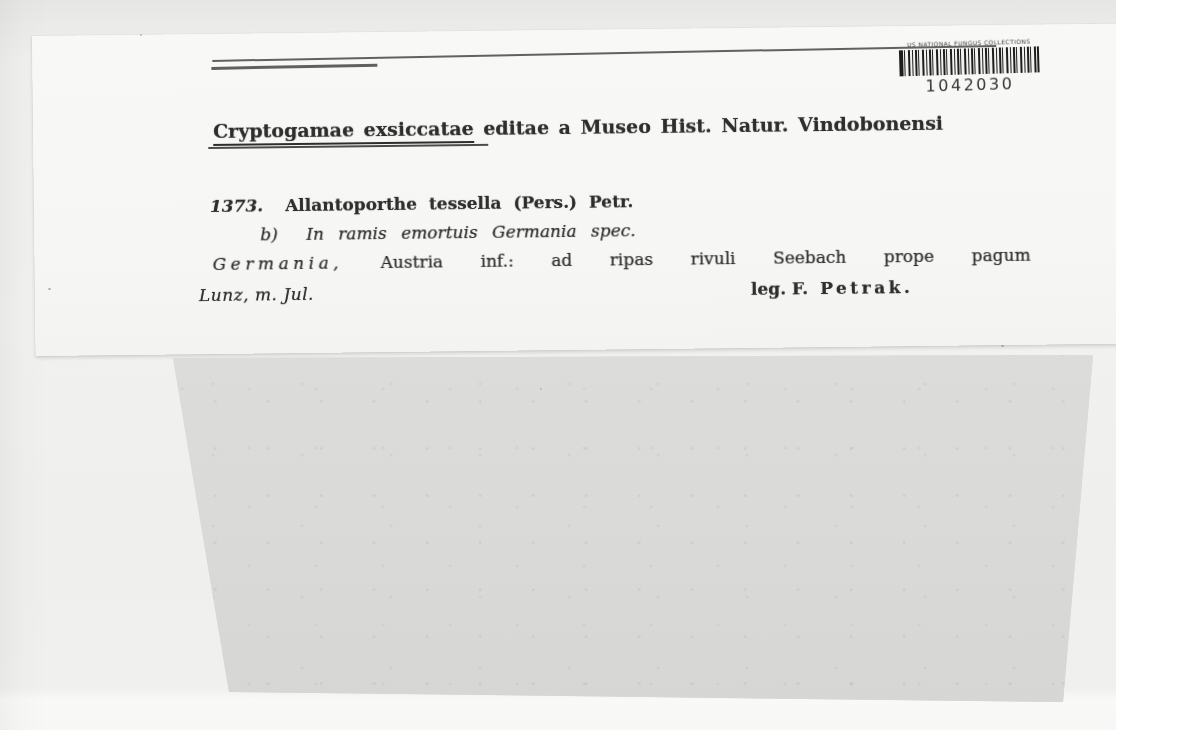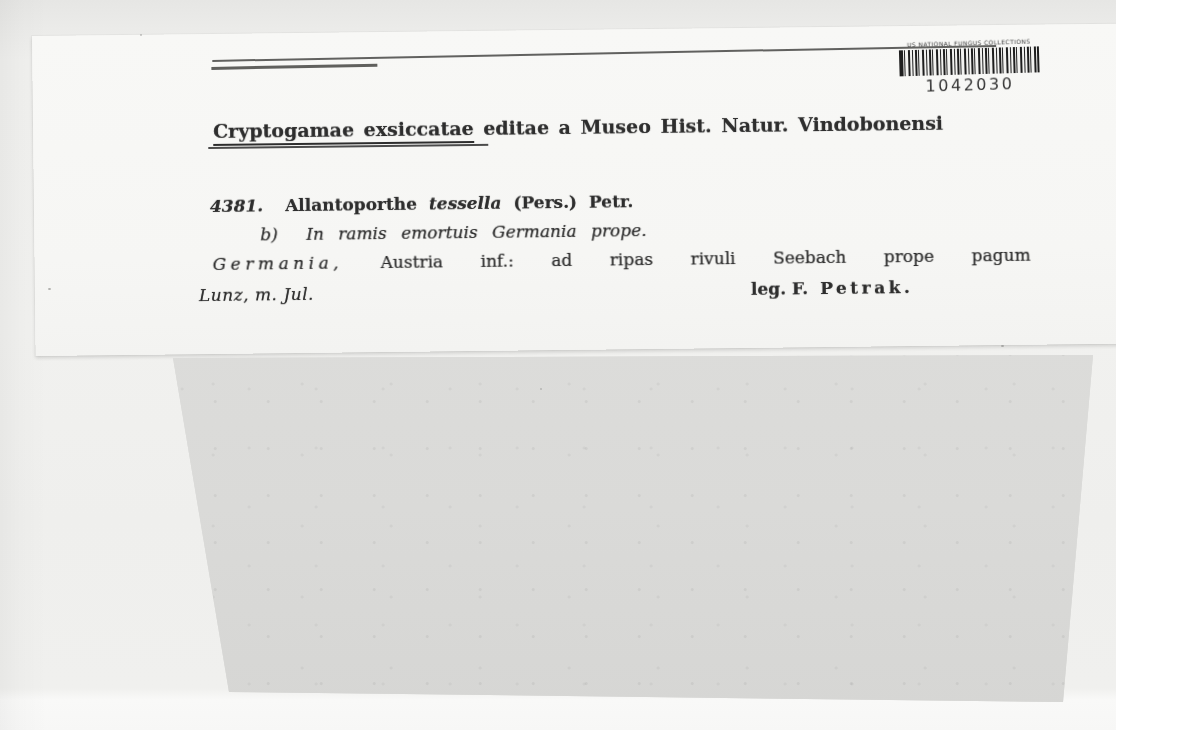--- a/index.html
+++ b/index.html
@@ -62,21 +62,21 @@
   }
   .dbl-underline{ position:relative; border-bottom:2px solid #2d2d2d; padding-bottom:2px; }
   .dbl-underline::after{
     content:""; position:absolute; left:-5px; right:-14px; bottom:-5px;
     height:2px; background:#2d2d2d; opacity:.85;
   }
   
   .line{ position:absolute; font-size:17px; white-space:nowrap; filter:blur(0.22px); }
   .l-species{ left:176px; top:162px; font-weight:bold; word-spacing:6px; }
   .l-species .num{ font-style:italic; font-weight:bold; margin-right:10px; }
-  .l-species .sp{ font-style:italic; }
+  .l-species .sp{ }
   .l-substrate{ left:226px; top:191px; font-style:italic; word-spacing:9px; }
   .l-substrate .pref{ margin-right:14px; }
   .l-locality{
     left:178px; top:220px; width:818px; white-space:normal;
     text-align:justify; text-align-last:justify; word-spacing:4px;
   }
   .l-locality .country{ font-style:italic; letter-spacing:4.5px; }
   .l-bottom{ left:164px; top:251px; width:840px; }
   .l-bottom .place{ font-style:italic; letter-spacing:.5px; }
   .l-bottom .legit{ position:absolute; left:552px; top:0; font-weight:bold; }
@@ -111,31 +111,31 @@
       <div class="barcode-bars"></div>
       <div class="barcode-number">1042030</div>
     </div>
 
     <div class="heading ink">
       <span class="dbl-underline">Cryptogamae exsiccatae</span>
       <span>editae a Museo Hist. Natur. Vindobonensi</span>
     </div>
 
     <div class="line l-species ink">
-      <span class="num">4381.</span>
+      <span class="num">1373.</span>
       <span>Allantoporthe</span>
       <span class="sp">tessella</span>
       <span>(Pers.) Petr.</span>
     </div>
 
     <div class="line l-substrate ink">
       <span class="pref">b)</span>
       <span>In ramis emortuis</span>
       <span>Germania</span>
-      <span>prope.</span>
+      <span>spec.</span>
     </div>
 
     <div class="line l-locality ink">
       <span class="country">Germania,</span>
       <span>Austria inf.: ad ripas rivuli Seebach prope pagum</span>
     </div>
 
     <div class="line l-bottom ink">
       <span class="place">Lunz, m. Jul.</span>
       <span class="legit">

